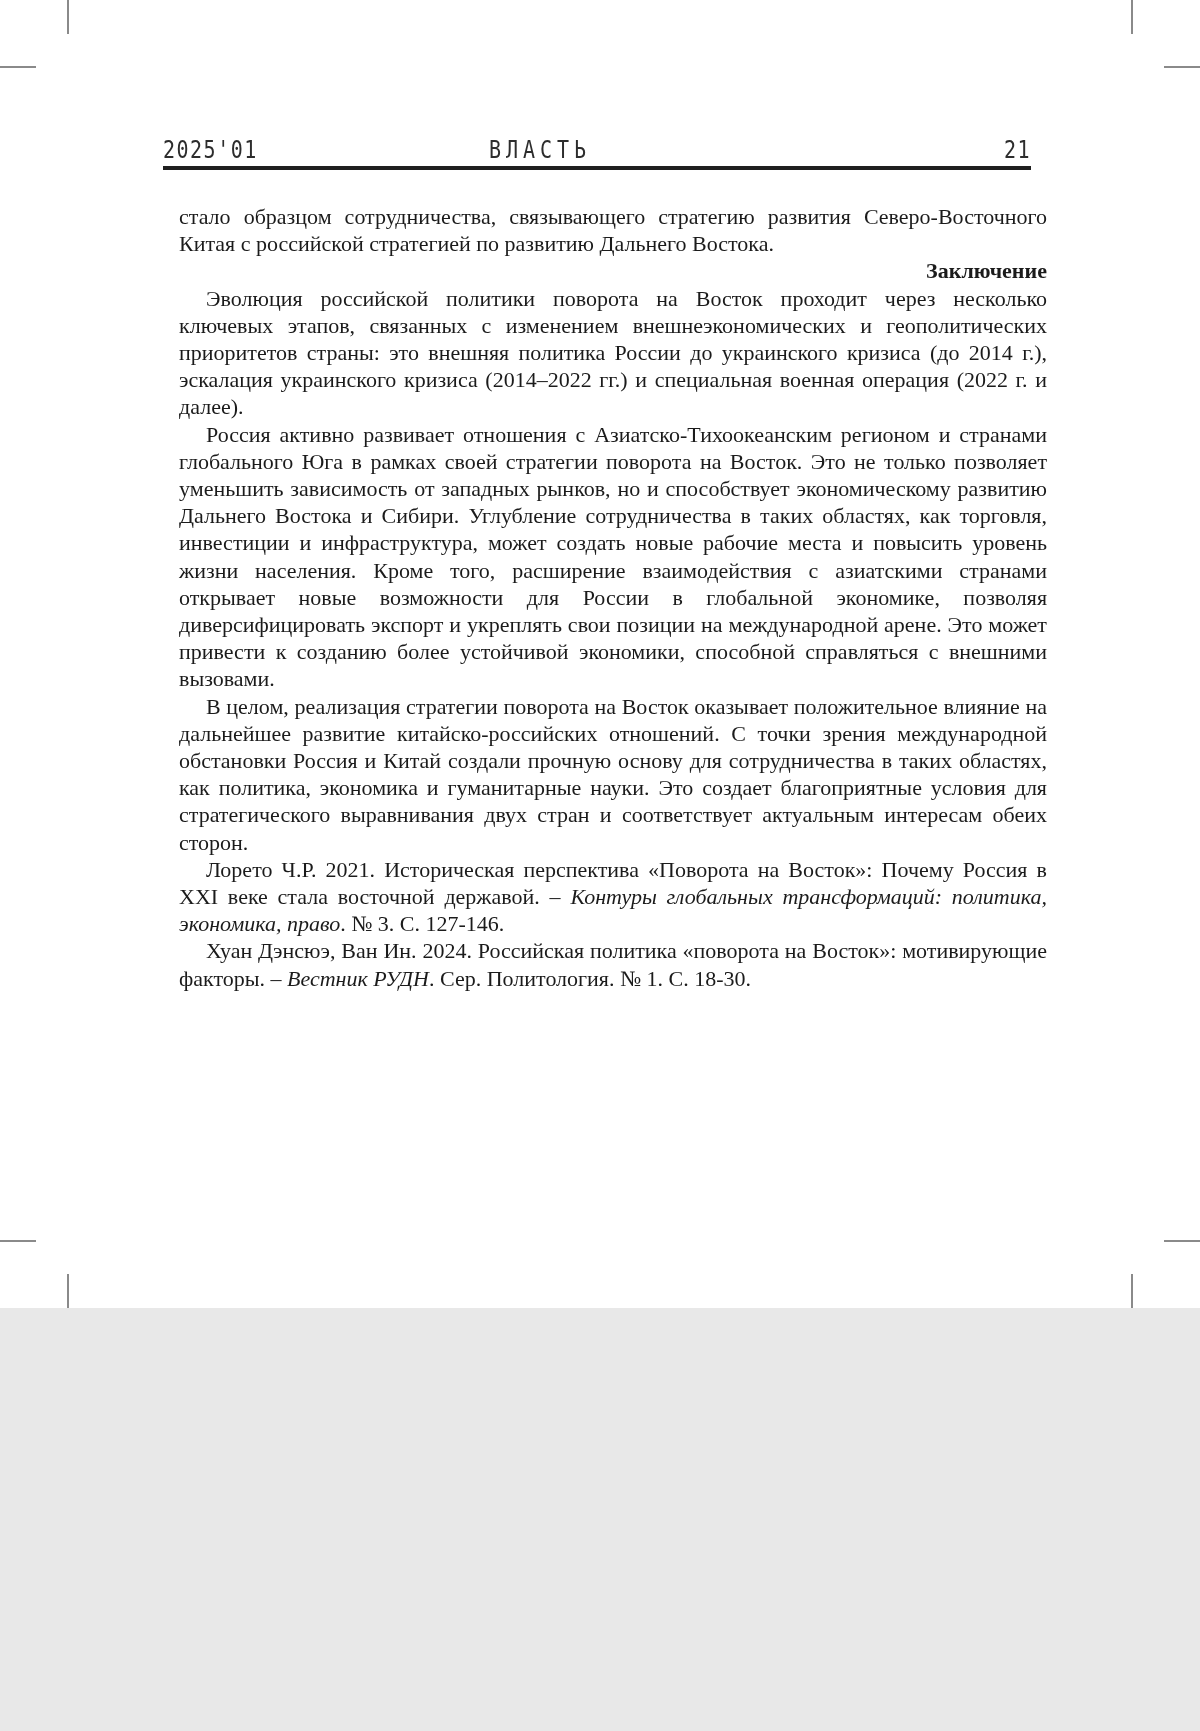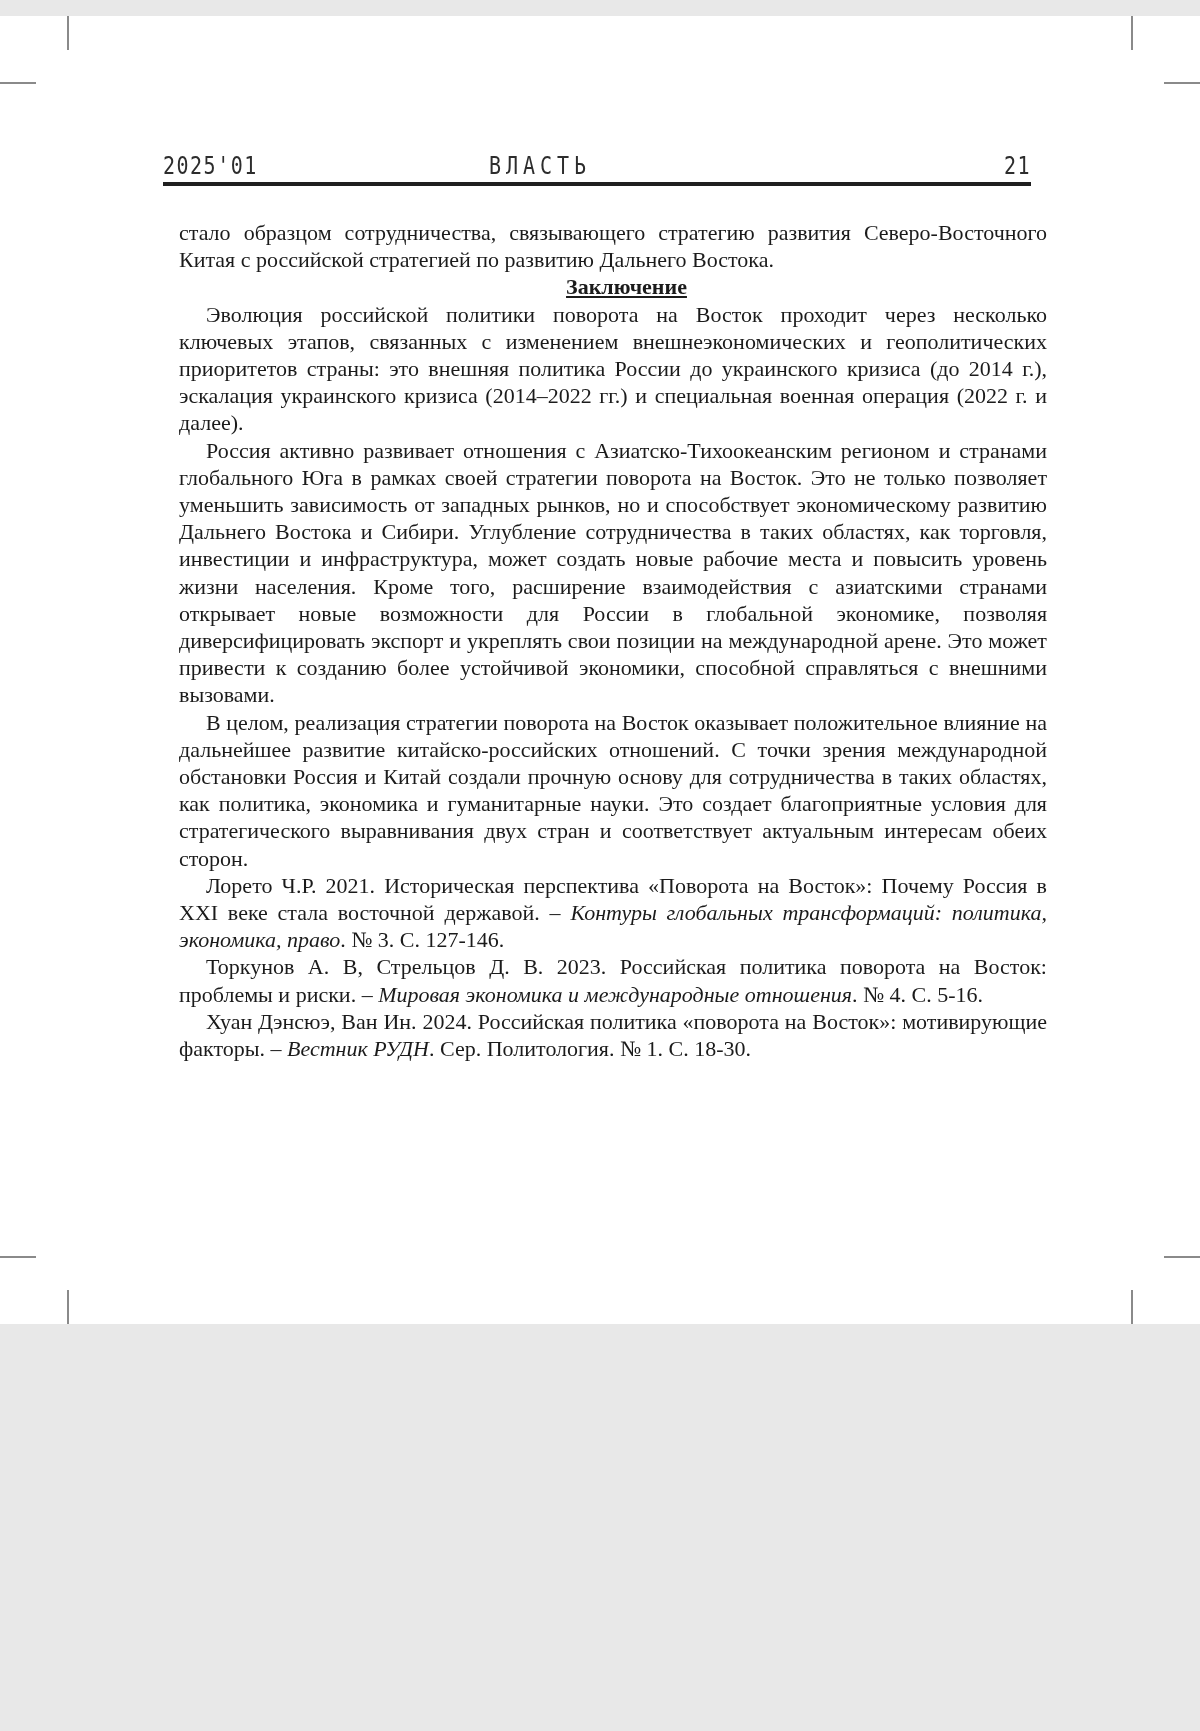--- a/index.html
+++ b/index.html
@@ -1,20 +1,20 @@
 <!DOCTYPE html>
 <html lang="ru"><head>
 <meta charset="utf-8">
 <style>
   html, body { margin: 0; padding: 0; background: #e8e8e8; }
   .page {
     position: relative;
     width: 1200px;
     height: 1308px;
-    margin: 16px auto;
+    margin: 0 auto;
     background: #ffffff;
     overflow: hidden;
     font-family: "Liberation Serif", "DejaVu Serif", serif;
     color: #1b1b1b;
   }
 
   
   .mark { position: absolute; background: #8a8a8a; }
   .mark.v { width: 2px; height: 34px; }
   .mark.h { width: 36px; height: 2px; }
@@ -74,22 +74,21 @@
     font-size: 22px;
     line-height: 27.2px;
     text-align: justify;
   }
   .text-flow p { margin: 0; text-indent: 27px; }
   .text-flow p.no-indent { text-indent: 0; }
   .subhead {
     margin: 0;
     font-weight: bold;
     text-indent: 27px;
-    text-align: center;
-    text-decoration: underline;
+    text-align: right;
   }
   .subhead.refs { margin-top: 11px; }
   .ref-source { font-style: italic; }
 </style>
 </head>
 <body>
 
 <div class="page">
 
   <div class="mark v tl-v"></div>
@@ -116,19 +115,18 @@
 
       <p class="subhead">Заключение</p>
 
       <p>Эволюция российской политики поворота на Восток проходит через несколько ключевых этапов, связанных с изменением внешнеэкономических и геополитических приоритетов страны: это внешняя политика России до украинского кризиса (до 2014 г.), эскалация украинского кризиса (2014–2022 гг.) и специальная военная операция (2022 г. и далее).</p>
       <p>Россия активно развивает отношения с Азиатско-Тихоокеанским регионом и странами глобального Юга в рамках своей стратегии поворота на Восток. Это не только позволяет уменьшить зависимость от западных рынков, но и способствует экономическому развитию Дальнего Востока и Сибири. Углубление сотрудничества в таких областях, как торговля, инвестиции и инфраструктура, может создать новые рабочие места и повысить уровень жизни населения. Кроме того, расширение взаимодействия с азиатскими странами открывает новые возможности для России в глобальной экономике, позволяя диверсифицировать экспорт и укреплять свои позиции на международной арене. Это может привести к созданию более устойчивой экономики, способной справляться с внешними вызовами.</p>
       <p>В целом, реализация стратегии поворота на Восток оказывает положительное влияние на дальнейшее развитие китайско-российских отношений. С точки зрения международной обстановки Россия и Китай создали прочную основу для сотрудничества в таких областях, как политика, экономика и гуманитарные науки. Это создает благоприятные условия для стратегического выравнивания двух стран и соответствует актуальным интересам обеих сторон.</p>
 
 
       <div>
         <p><span>Лорето Ч.Р. 2021. Историческая перспектива «Поворота на Восток»: Почему Россия в XXI веке стала восточной державой. – </span><span class="ref-source">Контуры глобальных трансформаций: политика, экономика, право</span><span>. № 3. С. 127-146.</span></p>
-        <p><span>Торкунов А. В, Стрельцов Д. В. 2023. Российская политика поворота на Восток: проблемы и риски. – </span><span class="ref-source">Мировая экономика и международные отношения</span><span>. № 4. С. 5-16.</span></p>
         <p><span>Хуан Дэнсюэ, Ван Ин. 2024. Российская политика «поворота на Восток»: мотивирующие факторы. – </span><span class="ref-source">Вестник РУДН</span><span>. Сер. Политология. № 1. С. 18-30.</span></p>
       </div>
 
     </div>
   </div>
 </div>
 
 </body></html>

